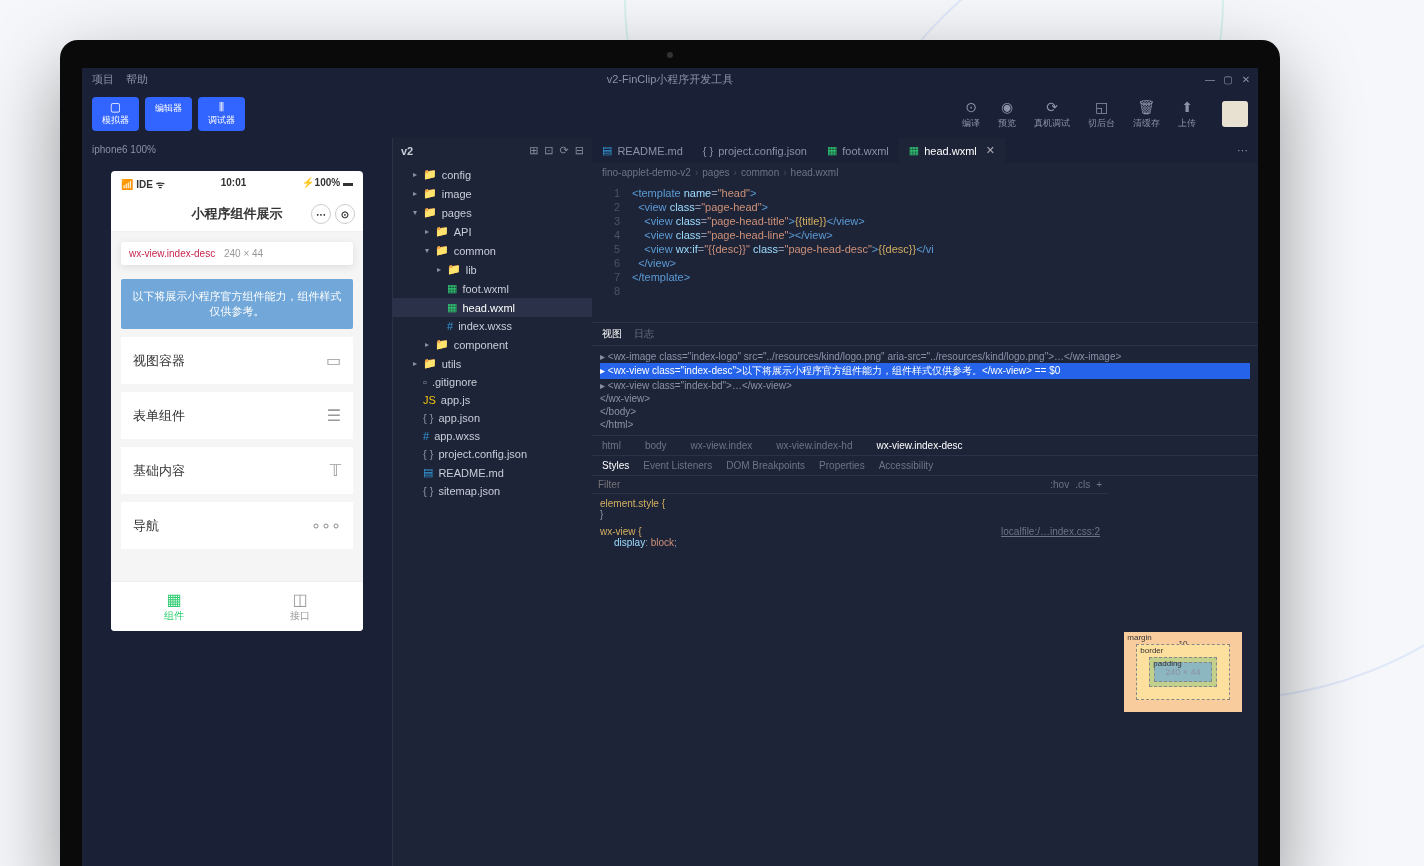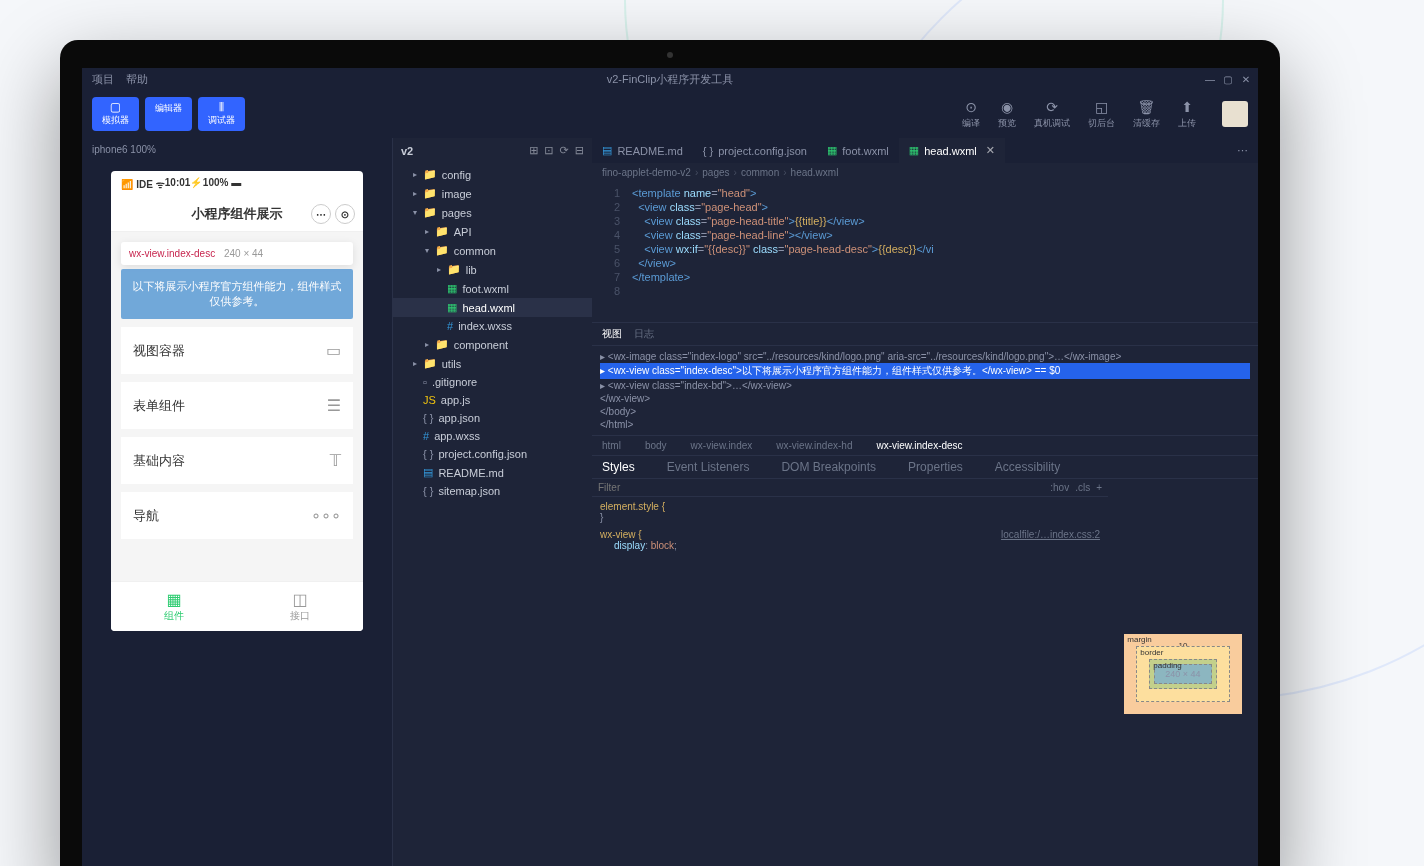--- a/index.html
+++ b/index.html
@@ -23,26 +23,26 @@
 .mode-btn .ic{font-size:12px;line-height:1}
 .mode-btn .lb{font-size:9px;margin-top:1px}
 .toolbar-right{margin-left:auto;display:flex;gap:18px;align-items:center}
 .tool-item{display:flex;flex-direction:column;align-items:center;cursor:pointer;font-size:9px;color:#8b92a8}
 .tool-item .ic{font-size:14px;margin-bottom:2px}
 .avatar{width:26px;height:26px;background:#e8e0d0;border-radius:3px;margin-left:8px}
 .main{display:flex;flex:1;overflow:hidden}
 .sim-panel{width:310px;background:#1a2035;display:flex;flex-direction:column}
 .sim-header{padding:6px 10px;font-size:10px;color:#8b92a8}
 .phone{background:#fff;margin:10px auto;width:252px;height:460px;border-radius:4px;display:flex;flex-direction:column;color:#333;overflow:hidden}
-.phone-status{display:flex;justify-content:flex-start;padding:6px 10px;font-size:10px;font-weight:600}
+.phone-status{display:flex;justify-content:space-between;padding:6px 10px;font-size:10px;font-weight:600}
 .phone-nav{display:flex;align-items:center;justify-content:center;padding:8px;font-size:13px;font-weight:600;position:relative;border-bottom:1px solid #f0f0f0}
 .phone-nav-right{position:absolute;right:8px;display:flex;gap:4px}
 .phone-nav-right span{width:20px;height:20px;border:1px solid #ccc;border-radius:50%;display:flex;align-items:center;justify-content:center;font-size:10px}
 .phone-body{flex:1;background:#f5f5f5;padding:10px;overflow:hidden}
-.inspect-tip{background:#fff;padding:6px 8px;font-size:10px;border-radius:3px;margin-bottom:4px;box-shadow:0 2px 8px rgba(0,0,0,0.1)}
+.inspect-tip{background:#fff;padding:6px 8px;font-size:10px;border-radius:3px;margin-bottom:14px;box-shadow:0 2px 8px rgba(0,0,0,0.1)}
 .inspect-tip .el{color:#c7254e}
 .inspect-tip .sz{color:#999;margin-left:6px}
 .highlight-box{background:#5b9bd5;color:#fff;padding:10px;font-size:11px;text-align:center;border-radius:2px;margin-bottom:8px;opacity:0.85}
 .menu-item{background:#fff;padding:14px 12px;margin-bottom:8px;display:flex;justify-content:space-between;align-items:center;font-size:13px}
 .menu-icon{color:#999;font-size:16px}
 .phone-tabbar{display:flex;border-top:1px solid #f0f0f0;background:#fff}
 .tabbar-item{flex:1;padding:8px;text-align:center;font-size:10px;color:#999}
 .tabbar-item.active{color:#2ecc71}
 .tabbar-item .ic{font-size:16px;display:block}
 .file-panel{width:200px;background:#1e2438;border-left:1px solid #2a3148}
@@ -83,21 +83,21 @@
 .devtools{flex:1;background:#1e2438;border-top:1px solid #2a3148;display:flex;flex-direction:column;overflow:hidden}
 .dt-tabs{display:flex;padding:4px 10px;font-size:10px;gap:12px;border-bottom:1px solid #2a3148}
 .dt-tab{cursor:pointer;color:#6b7488}
 .dt-tab.active{color:#fff}
 .dt-dom{font-family:Menlo,Consolas,monospace;font-size:10px;padding:4px 8px;flex:0 0 auto;max-height:100px;overflow:hidden}
 .dt-dom-line{padding:1px 0;color:#8b92a8}
 .dt-dom-line.sel{background:#2563eb;color:#fff}
 .dt-crumb{padding:4px 10px;font-size:10px;color:#6b7488;border-top:1px solid #2a3148;border-bottom:1px solid #2a3148}
 .dt-crumb span{margin-right:24px;cursor:pointer}
 .dt-crumb span.active{color:#fff}
-.dt-subtabs{display:flex;padding:4px 10px;font-size:12px;gap:32px;border-bottom:1px solid #2a3148}
+.dt-subtabs{display:flex;padding:4px 10px;font-size:10px;gap:14px;border-bottom:1px solid #2a3148}
 .dt-subtab{cursor:pointer;color:#6b7488}
 .dt-subtab.active{color:#fff}
 .dt-styles{display:flex;flex:1;overflow:hidden}
 .dt-rules{flex:1;font-family:Menlo,Consolas,monospace;font-size:10px;padding:4px 8px}
 .dt-filter{display:flex;padding:3px 6px;border-bottom:1px solid #2a3148;font-size:10px;color:#6b7488}
 .dt-filter input{background:transparent;border:none;color:#8b92a8;flex:1;font-size:10px;outline:none}
 .dt-filter .opts{display:flex;gap:6px}
 .rule{margin-bottom:6px}
 .rule-sel{color:#d4af60}
 .rule-prop{padding-left:14px}

